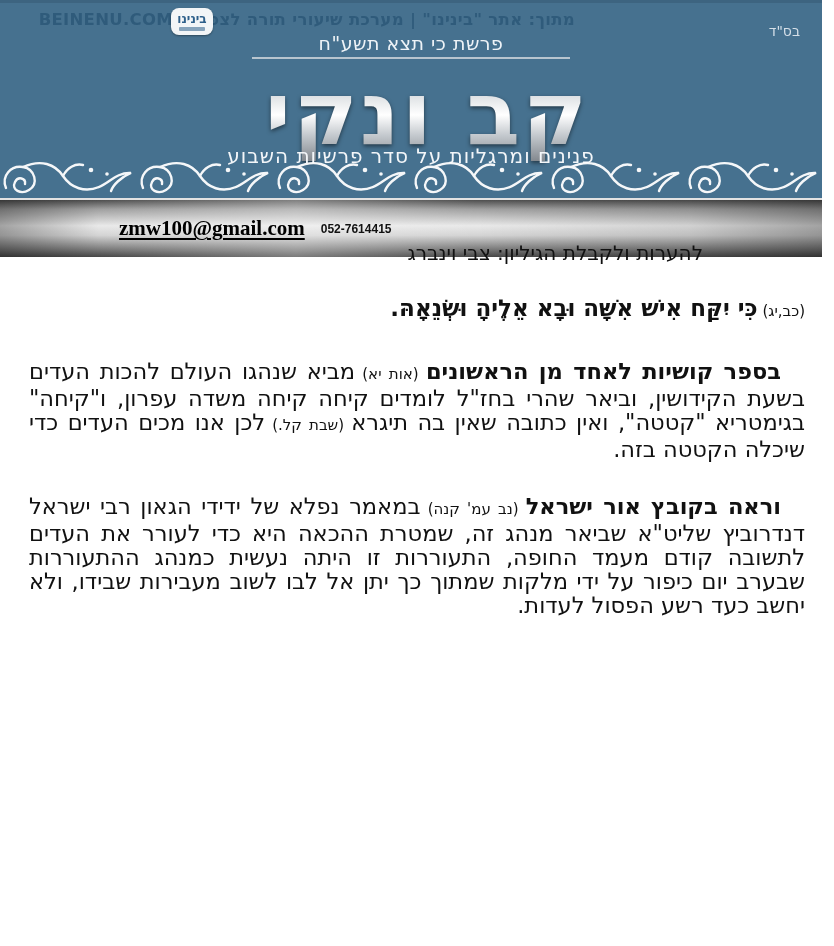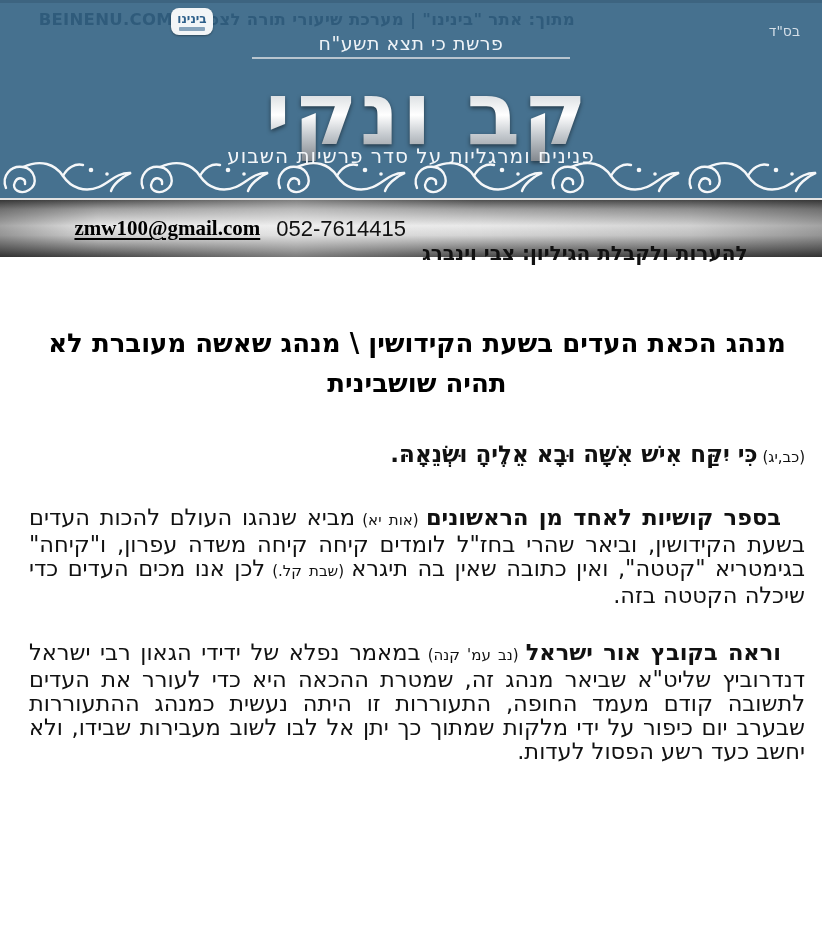--- a/index.html
+++ b/index.html
@@ -61,22 +61,22 @@
   
   .contact-bar{
     position:absolute;top:198px;left:0;width:822px;height:59px;box-sizing:border-box;
     border-top:2px solid #e2e2e2;
     background:
       linear-gradient(90deg, rgba(0,0,0,.30) 0%, rgba(0,0,0,0) 12%, rgba(255,255,255,.28) 36%, rgba(0,0,0,0) 58%, rgba(0,0,0,.10) 84%, rgba(0,0,0,.30) 100%),
       linear-gradient(180deg, #4e4e4e 0%, #9f9f9f 16%, var(--silver-light,#e9e9e9) 45%, #d4d4d4 62%, #7c7c7c 86%, var(--silver-dark,#474747) 100%);
     display:flex;direction:rtl;align-items:center;justify-content:center;gap:16px;
     color:var(--metallic-text,#111111);
   }
-  .contact-label{font-size:20px;font-weight:bold;direction:rtl;margin-top:48px;}
-  .contact-phone{font-size:22px;font-weight:normal;direction:ltr;unicode-bidi:isolate;font-family:"Liberation Sans","DejaVu Sans",sans-serif;}
+  .contact-label{font-size:20px;font-weight:normal;direction:rtl;margin-top:48px;}
+  .contact-phone{font-size:12px;font-weight:bold;direction:ltr;unicode-bidi:isolate;font-family:"Liberation Sans","DejaVu Sans",sans-serif;}
   .email-link{
     font-size:21px;font-weight:bold;direction:ltr;unicode-bidi:isolate;
     font-family:"Liberation Serif","DejaVu Serif",serif;
     color:#000;text-decoration:underline;text-decoration-thickness:2px;text-underline-offset:3px;
   }
 
   
   .article{
     position:absolute;top:257px;right:29px;width:776px;
     direction:rtl;color:var(--body-text,#111111);
@@ -134,22 +134,18 @@
     </svg>
   </header>
 
   <div class="contact-bar">
     <span class="contact-label">להערות ולקבלת הגיליון: צבי וינברג</span>
     <span class="contact-phone">052-7614415</span>
     <a class="email-link" href="#">zmw100@gmail.com</a>
   </div>
 
   <article class="article">
-    <h2 class="heading">
-      <span>מנהג הכאת העדים בשעת הקידושין \ מנהג שאשה מעוברת לא</span><br>
-      <span>תהיה שושבינית</span>
-    </h2>
     <p class="verse"><span class="seg-small">(כב,יג) </span><span class="seg-bold">כִּי יִקַּח אִישׁ אִשָּׁה וּבָא אֵלֶיהָ וּשְׂנֵאָהּ.</span></p>
     <p class="para"><span class="seg-bold">בספר קושיות לאחד מן הראשונים</span><span class="seg-small"> (אות יא) </span><span class="seg-normal">מביא שנהגו העולם להכות העדים בשעת הקידושין, וביאר שהרי בחז"ל לומדים קיחה קיחה משדה עפרון, ו"קיחה" בגימטריא "קטטה", ואין כתובה שאין בה תיגרא</span><span class="seg-small"> (שבת קל.) </span><span class="seg-normal">לכן אנו מכים העדים כדי שיכלה הקטטה בזה.</span></p>
     <p class="para"><span class="seg-bold">וראה בקובץ אור ישראל</span><span class="seg-small"> (נב עמ' קנה) </span><span class="seg-normal">במאמר נפלא של ידידי הגאון רבי ישראל דנדרוביץ שליט"א שביאר מנהג זה, שמטרת ההכאה היא כדי לעורר את העדים לתשובה קודם מעמד החופה, התעוררות זו היתה נעשית כמנהג ההתעוררות שבערב יום כיפור על ידי מלקות שמתוך כך יתן אל לבו לשוב מעבירות שבידו, ולא יחשב כעד רשע הפסול לעדות.</span></p>
   </article>
 
 </div>
 
 </body></html>

